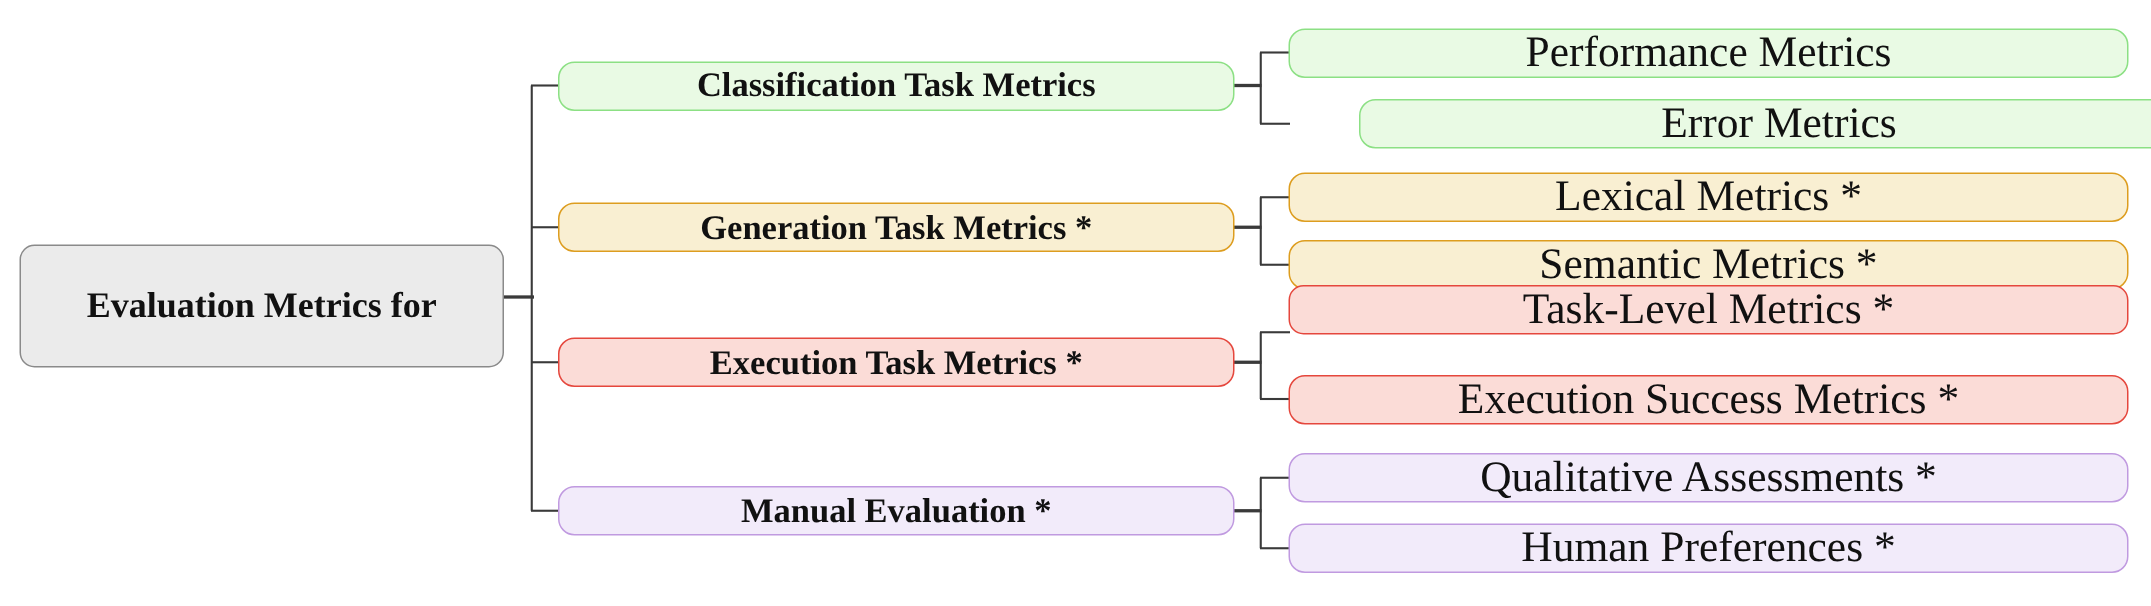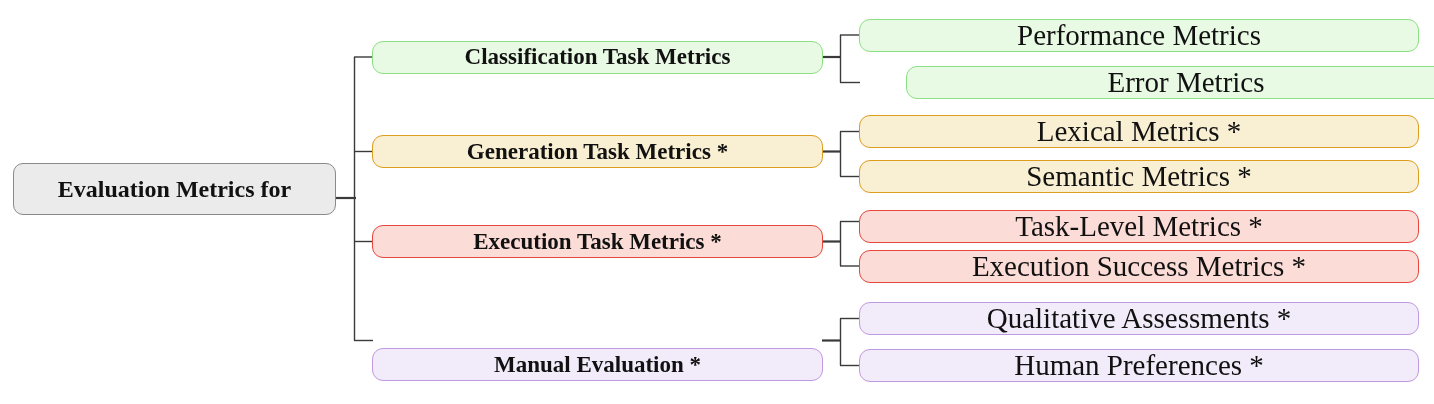--- a/index.html
+++ b/index.html
@@ -34,21 +34,21 @@
     align-items: center;
     justify-content: center;
     text-align: center;
     border-style: solid;
     border-width: 1.8px;
     border-radius: 11px;
     white-space: nowrap;
   }
   .node.rootbox {
     left: 13px; top: 163px;
-    width: 323px; height: 52px;
+    width: 323px; height: 82px;
     background: #ebebeb;
     border-color: #8a8a8a;
     font-weight: bold;
     font-size: 24px;
     line-height: 31px;
     border-radius: 10px;
   }
   .node.branch {
     left: 372px;
     width: 451px; height: 33px;
@@ -62,26 +62,26 @@
     font-size: 29px;
   }
   .green  { background: #e9fae4; border-color: #8ce084; }
   .orange { background: #f9efd2; border-color: #dd9d1f; }
   .red    { background: #fbdcd7; border-color: #e5473d; }
   .purple { background: #f2ebfa; border-color: #c09ae0; }
 
   .b1 { top: 40.5px; }
   .b2 { top: 135px; justify-content: center; }
   .b3 { top: 225px; }
-  .b4 { top: 324px; margin-top: 24px; }
+  .b4 { top: 324px; }
   .l1 { top: 18.5px; }
   .l2 { top: 66px; margin-left: 47px; }
   .l3 { top: 115px; }
   .l4 { top: 160px; }
-  .l5 { top: 210px; }
+  .l5 { top: 190px; border-radius: 10px; }
   .l6 { top: 249.5px; }
   .l7 { top: 302px; }
   .l8 { top: 349px; }
 </style>
 </head>
 <body>
 
 <div class="canvas">
 
   <svg class="connectors" width="1434" height="404" aria-hidden="true">

